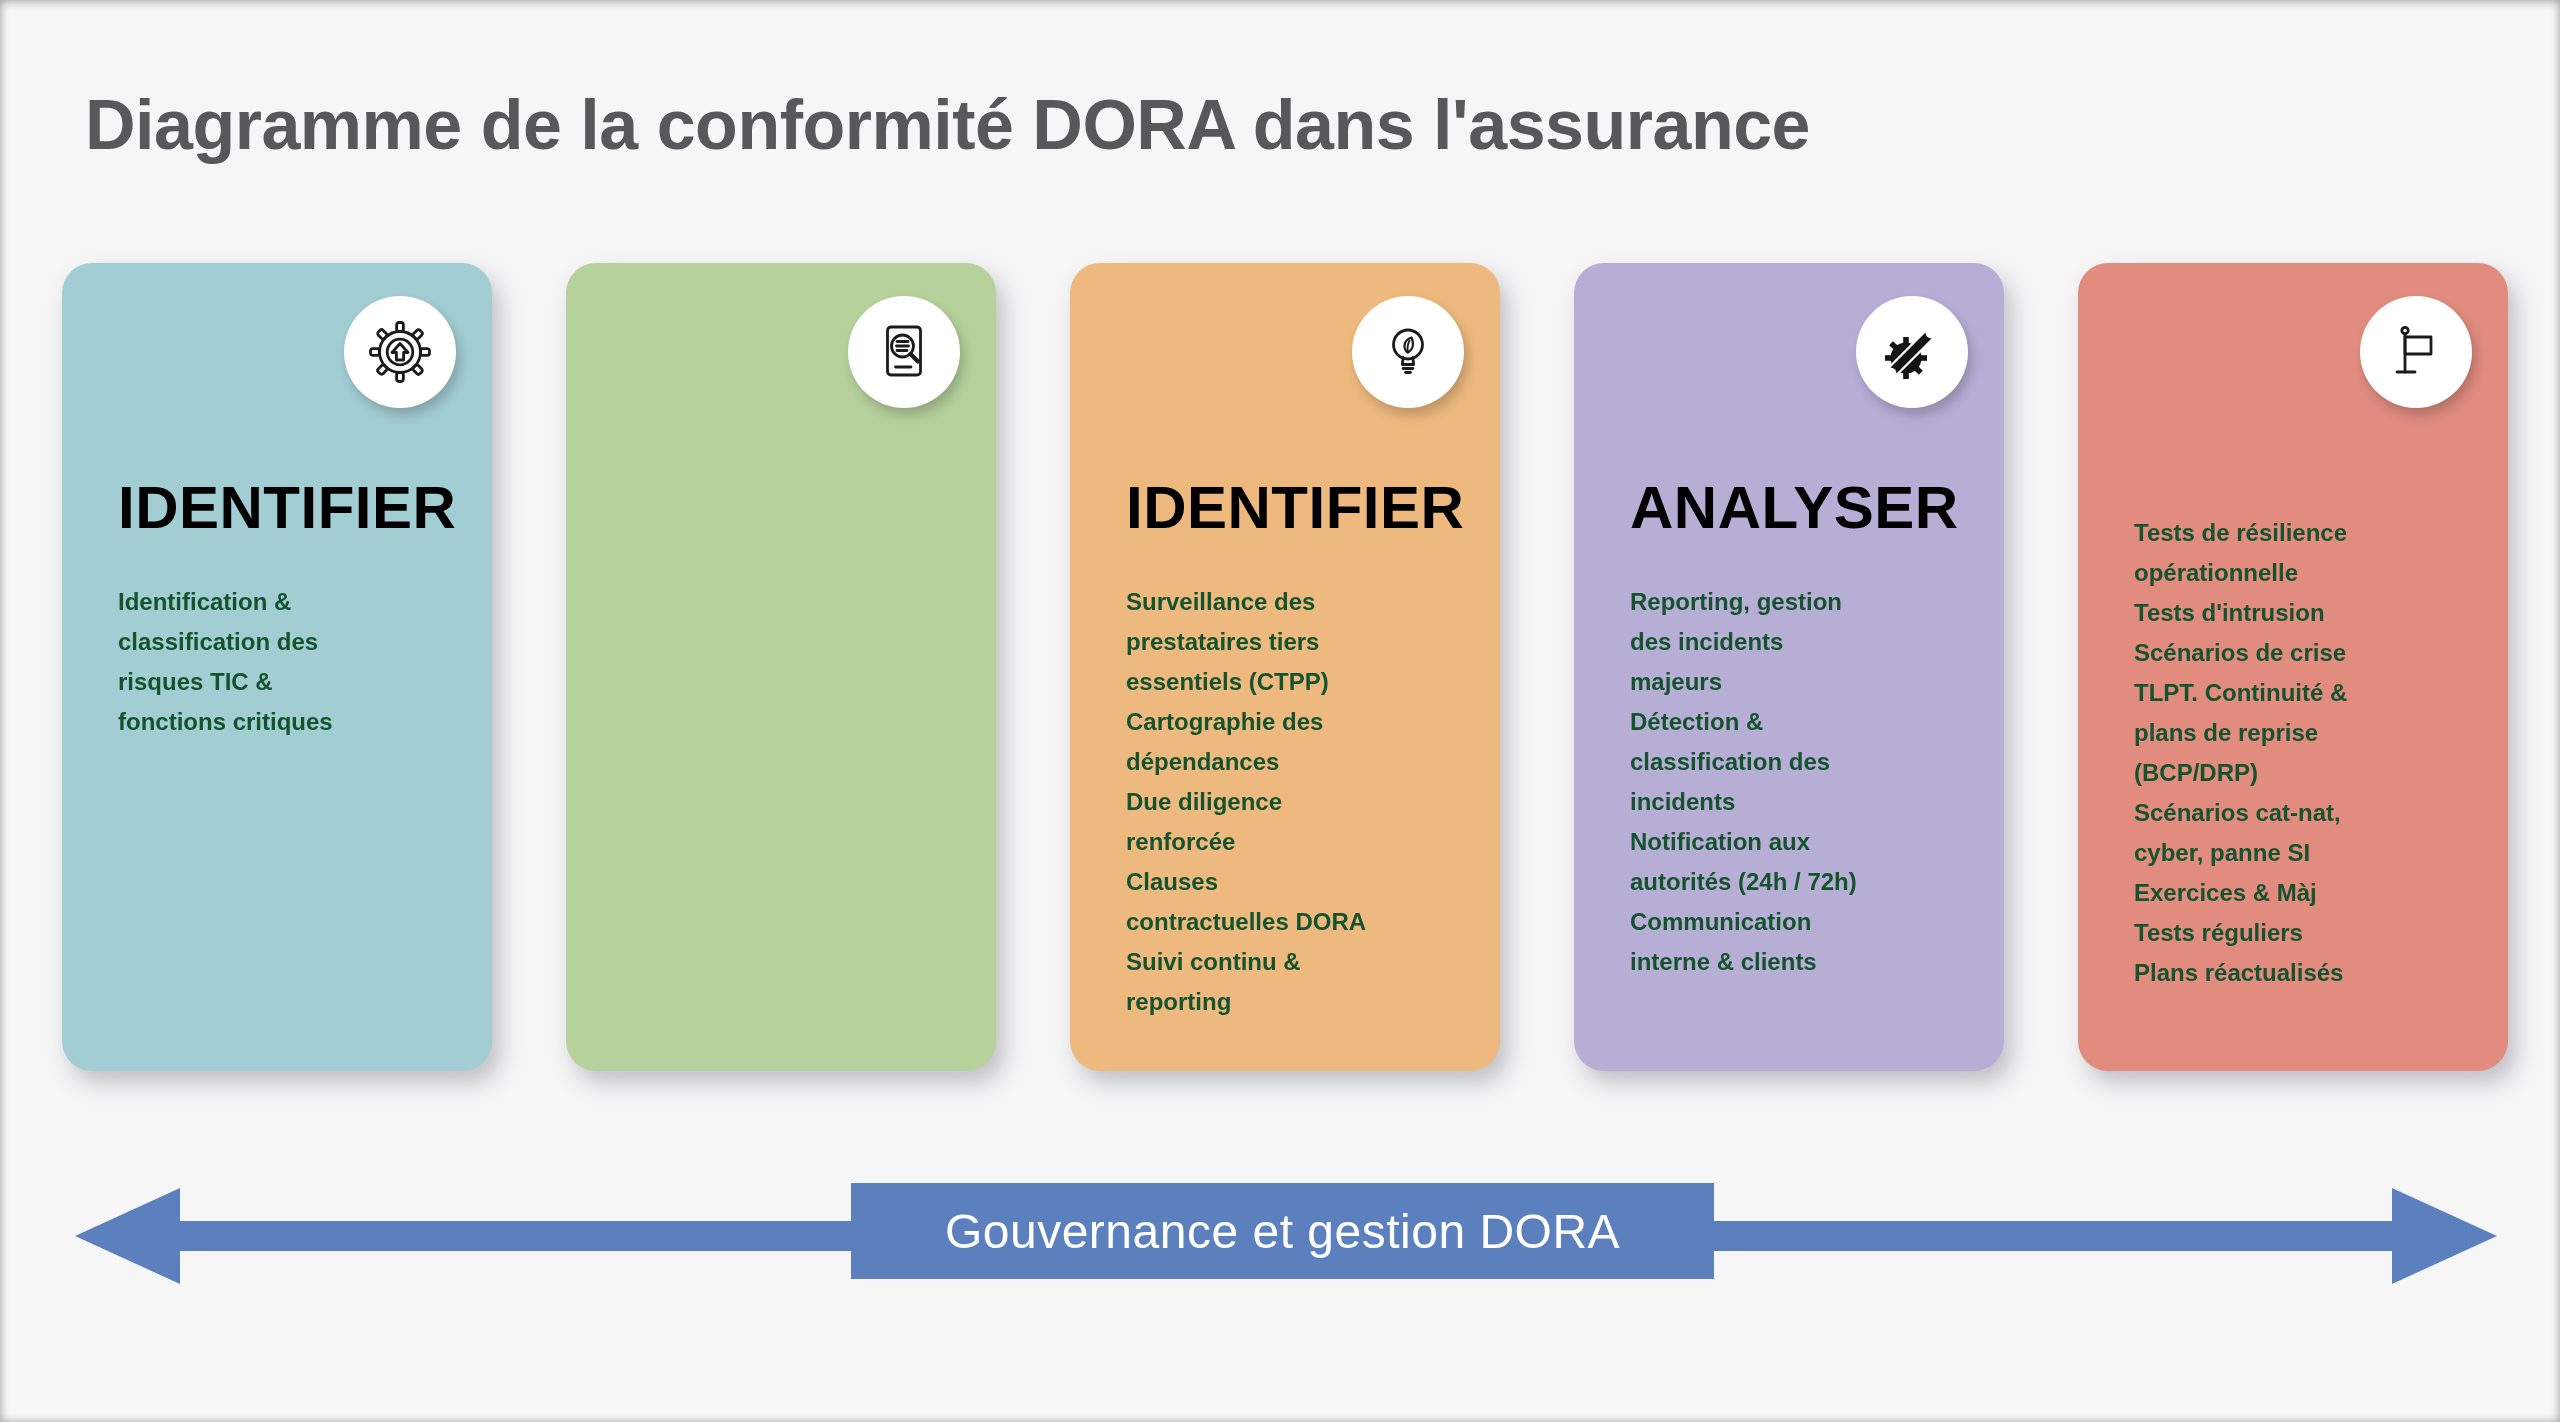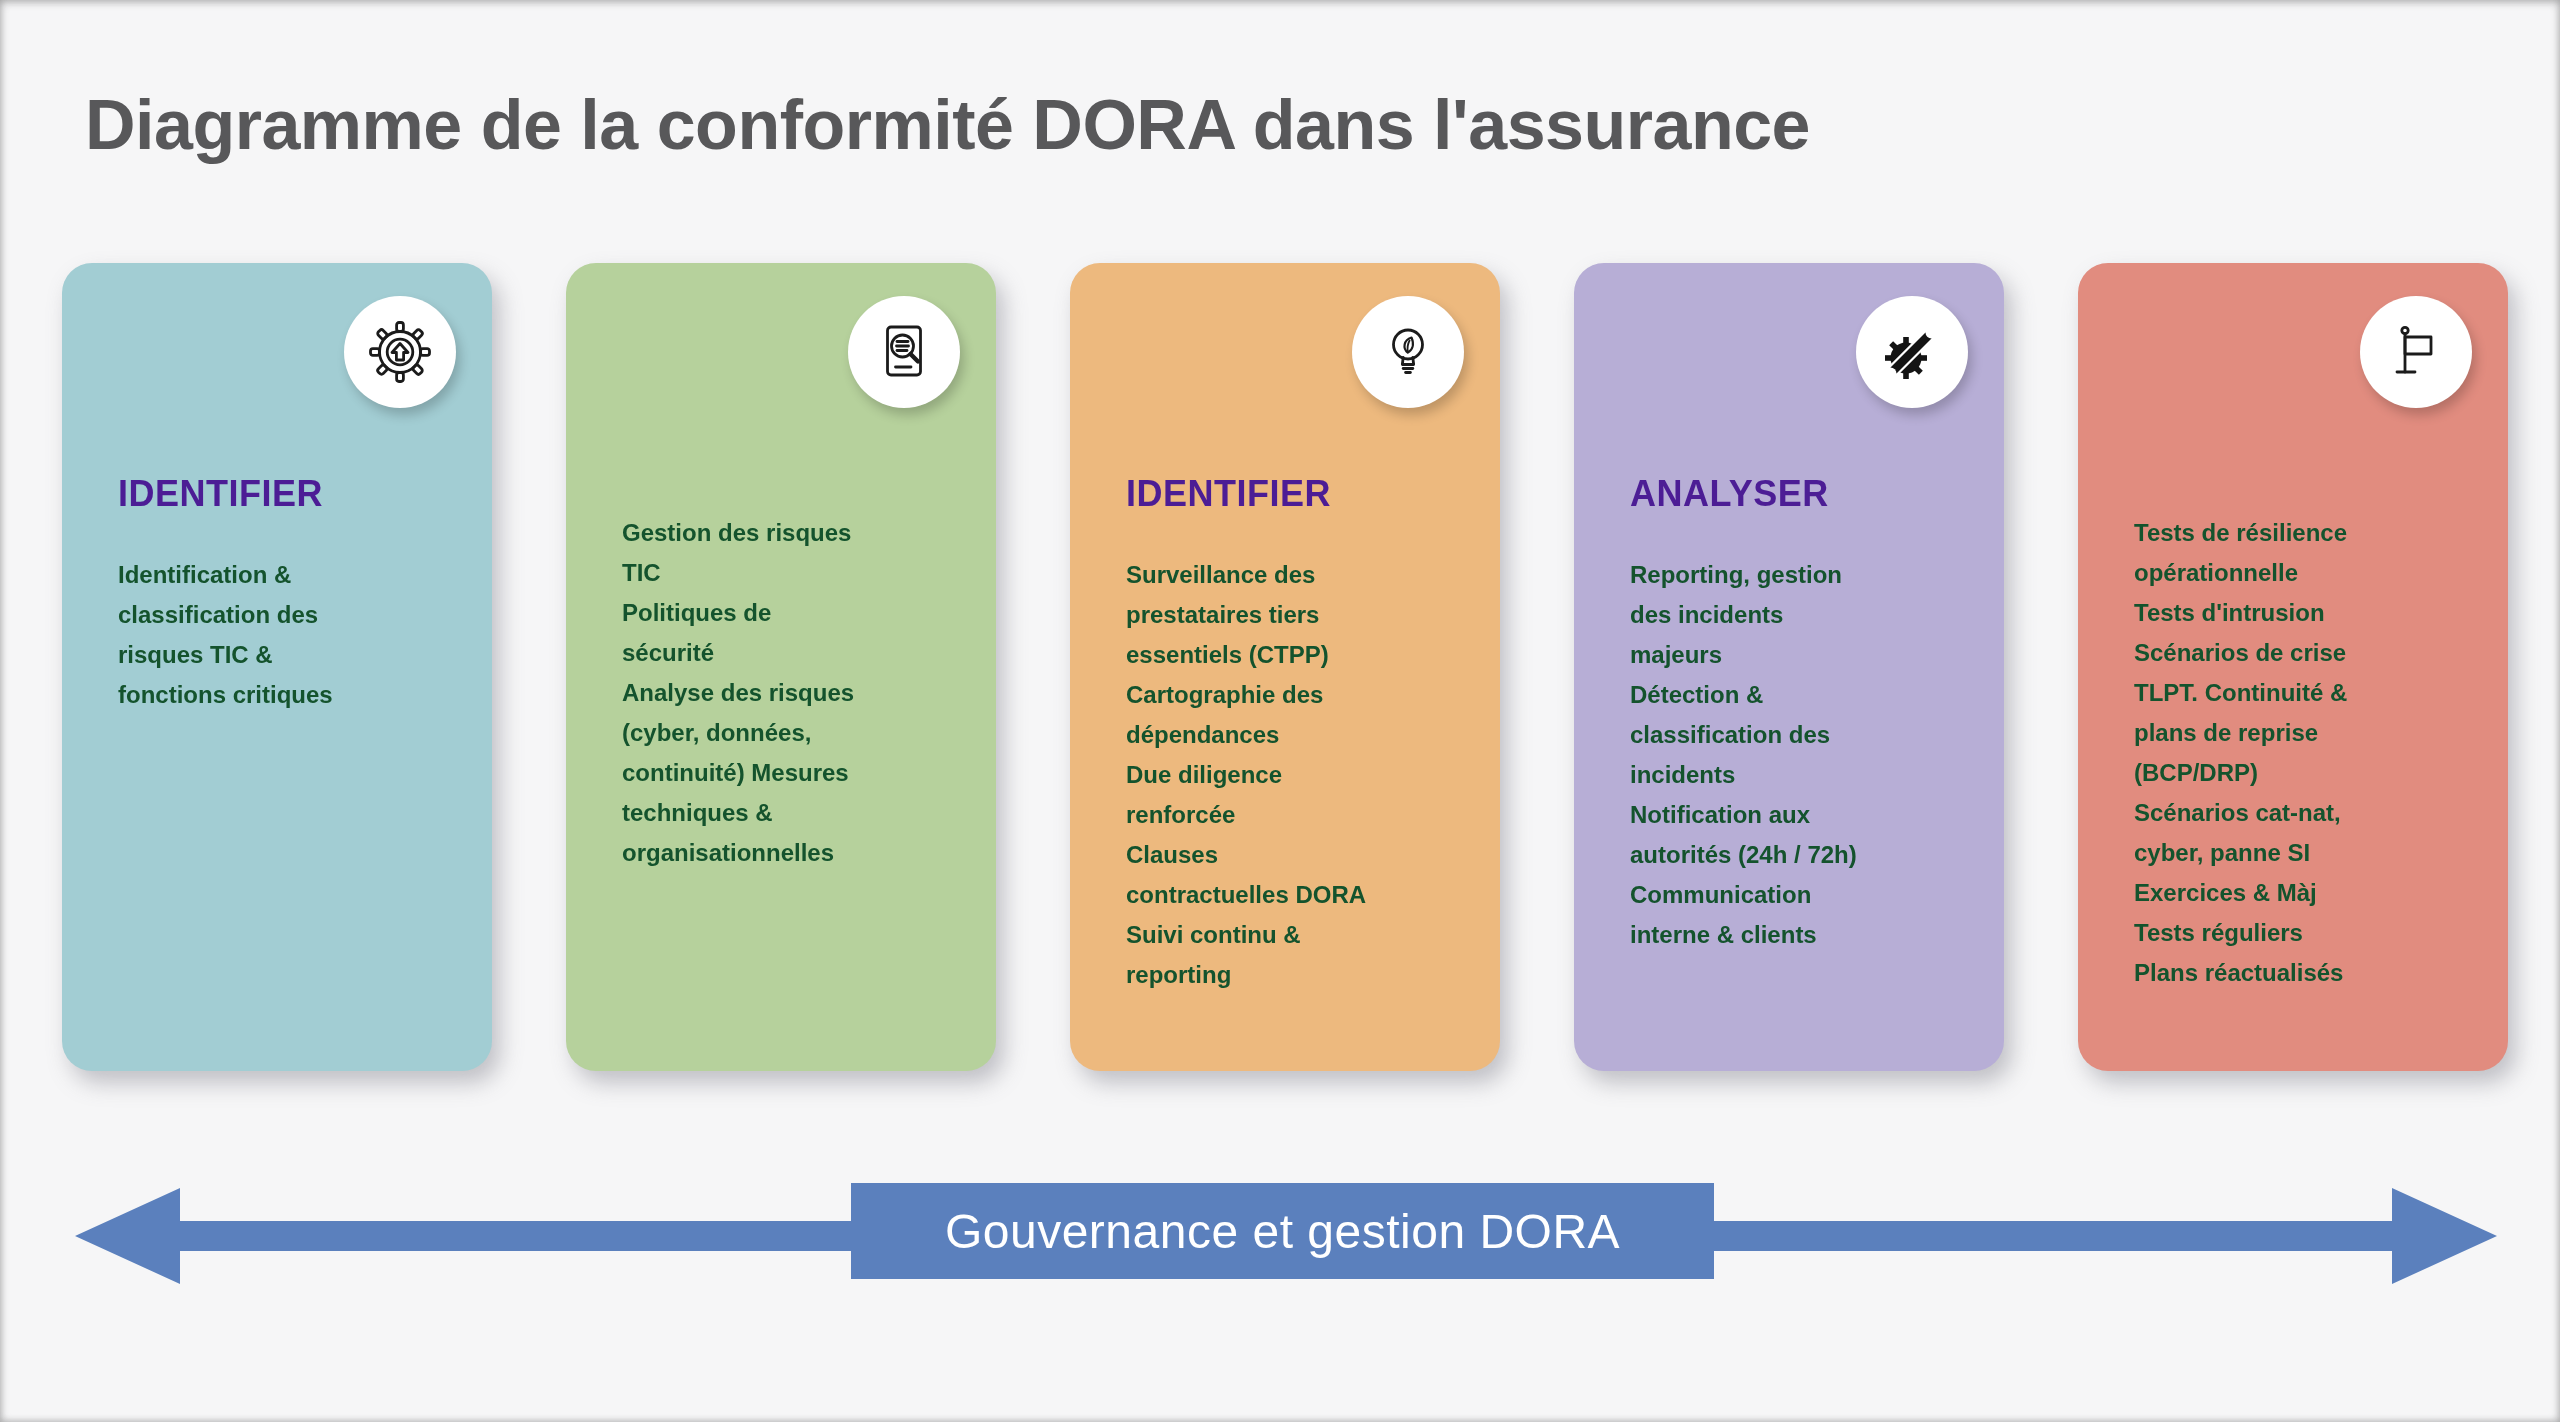--- a/index.html
+++ b/index.html
@@ -24,22 +24,22 @@
     box-shadow: 8px 12px 22px rgba(105,105,118,.38);
   }
   .icon-circle{
     position:absolute; top:33px; right:36px; width:112px; height:112px;
     background:#ffffff; border-radius:50%;
     display:flex; align-items:center; justify-content:center;
     box-shadow: 4px 7px 12px rgba(0,0,0,.20);
   }
   .icon-circle svg{width:64px; height:64px; display:block;}
   .card-title{
-    margin:0; font-size:36px; font-weight:700; letter-spacing:0.5px;
-    color:#4c1d95;
+    margin:0; font-size:60px; font-weight:700; letter-spacing:0.5px;
+    color:#000000;
   }
   .card-body{
     margin-top:40px; font-size:24px; font-weight:600; line-height:40px;
     color:#14532d; white-space:pre;
   }
   .arrow-zone{position:absolute; left:0; top:1166px; width:2560px; height:140px;}
   .arrow-zone svg{position:absolute; left:0; top:0; width:2560px; height:140px; display:block;}
   .arrow-label{
     position:absolute; left:851px; top:17px; width:863px; height:96px;
     display:flex; align-items:center; justify-content:center;
@@ -88,29 +88,20 @@
             <rect x="15.5" y="7" width="33" height="48" rx="3.5"></rect>
             <circle cx="30.5" cy="26" r="11"></circle>
             <line x1="25" y1="21.5" x2="36" y2="21.5"></line>
             <line x1="24.5" y1="26" x2="36.5" y2="26"></line>
             <line x1="25" y1="30.5" x2="35" y2="30.5"></line>
             <line x1="38.5" y1="34" x2="46" y2="41.5" stroke-width="4.4"></line>
             <line x1="23.5" y1="47" x2="39" y2="47"></line>
           </g>
         </svg>
       </div>
-      <div class="card-body">Gestion des risques
-TIC
-Politiques de
-sécurité
-Analyse des risques
-(cyber, données,
-continuité) Mesures
-techniques &amp;
-organisationnelles</div>
     </section>
 
     <section class="card" style="background: rgb(237, 185, 126);">
       <div class="icon-circle">
         <svg viewBox="0 0 64 64">
           <g class="stroke-icon">
             <circle cx="32" cy="24.5" r="14.5"></circle>
             <path d="M27.2 37.5 L26.4 44"></path>
             <path d="M36.8 37.5 L37.6 44"></path>
             <line x1="26.4" y1="44.5" x2="37.6" y2="44.5"></line>

